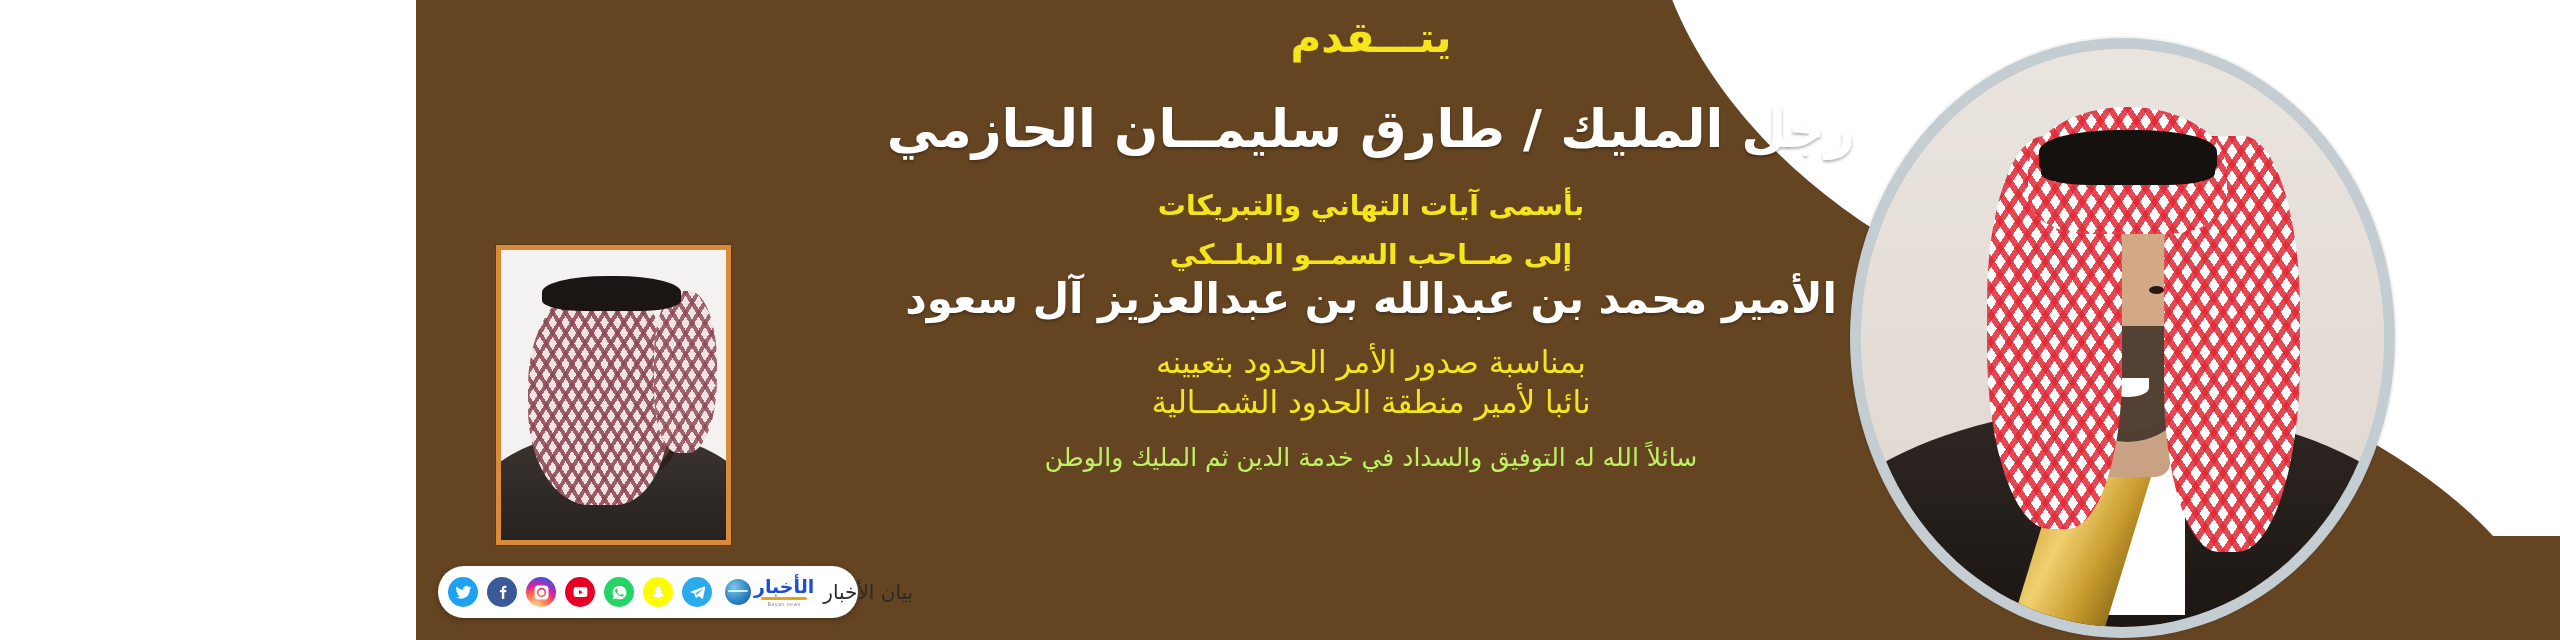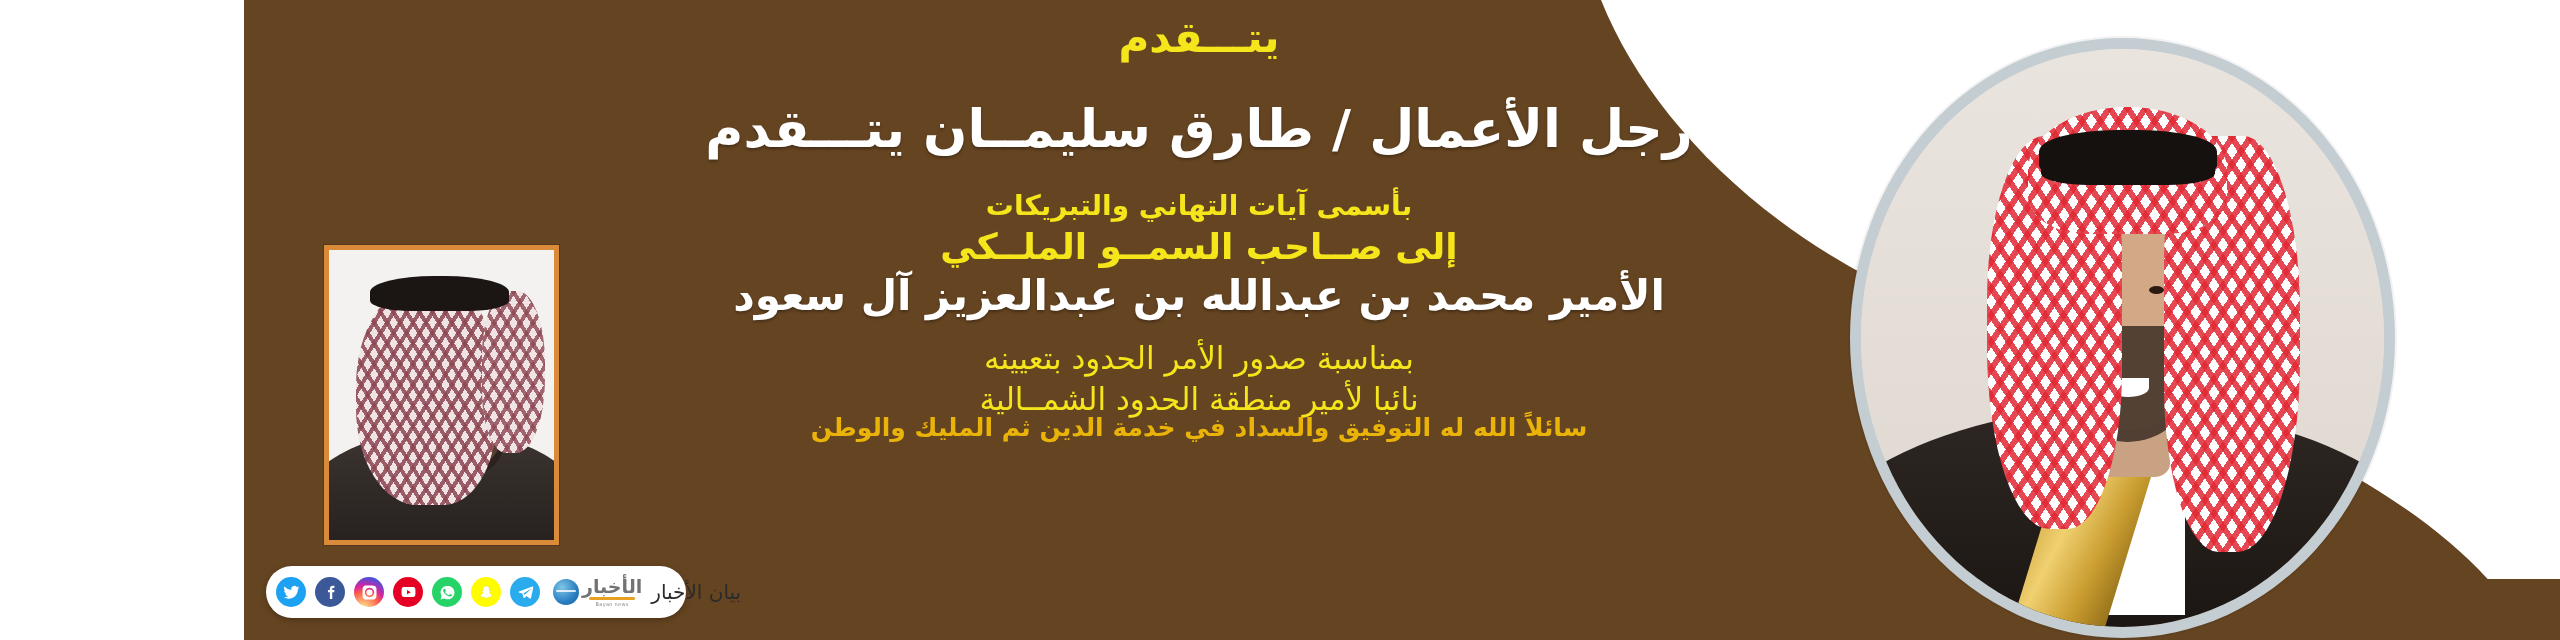--- a/index.html
+++ b/index.html
@@ -2,21 +2,21 @@
 <html lang="ar" dir="rtl"><head>
 <meta charset="utf-8">
 <title>Congratulation Banner</title>
 <style>
   * { margin:0; padding:0; box-sizing:border-box; }
   html,body { background:#ffffff; }
   body { font-family:"DejaVu Sans","Liberation Sans",sans-serif; }
 
   .banner{
     position:relative;
-    width:2316px; height:640px;
+    width:2144px; height:640px;
     overflow:hidden;
     background:#654421;
     padding-left:40px;
   }
 
   
   .white-curve{
     position:absolute; inset:0;
     pointer-events:none;
   }
@@ -119,21 +119,21 @@
     position:relative; flex:0 0 auto;
   }
   .brand-globe::after{
     content:""; position:absolute; left:3px; top:11px;
     width:20px;height:2px;background:rgba(255,255,255,.8); border-radius:2px;
   }
   .brand-word{
     display:flex; flex-direction:column; align-items:center; line-height:1;
   }
   .brand-ar{
-    font-size:19px; font-weight:700; color:#737373;
+    font-size:19px; font-weight:700; color:#1d4ed8;
     letter-spacing:-1px; direction:rtl;
   }
   .brand-rule{ width:46px;height:3px;background:#E8A020;border-radius:2px;margin-top:1px; }
   .brand-sub{ font-size:5px; color:#8a8a8a; margin-top:2px; letter-spacing:.3px; }
   .brand-title{
     font-size:20px; font-weight:400; color:#2b2b2b;
     direction:rtl; white-space:nowrap; margin-inline-start:10px;
   }
 
   
@@ -226,34 +226,34 @@
     letter-spacing:1px; margin-top:16px;
   }
   .l-businessman{
     color:#FFFFFF; font-size:52px; font-weight:700;
     margin-top:42px; text-shadow:0 2px 3px rgba(0,0,0,.3);
   }
   .l-greet1{
     color:#F5E61B; font-size:28px; font-weight:700; margin-top:34px;
   }
   .l-greet2{
-    color:#F5E61B; font-size:36px; font-weight:700; margin-top:8px;
+    color:#F5E61B; font-size:28px; font-weight:700; margin-top:20px;
   }
   .l-prince{
     color:#FFFFFF; font-size:42px; font-weight:700; margin-top:8px;
     text-shadow:0 2px 3px rgba(0,0,0,.3);
   }
   .l-occasion1{
     color:#F5E61B; font-size:31px; font-weight:400; margin-top:24px;
   }
   .l-occasion2{
     color:#F5E61B; font-size:31px; font-weight:400; margin-top:8px;
   }
   .l-prayer{
-    color:#eab308; font-size:25px; font-weight:700; 
+    color:#bef264; font-size:25px; font-weight:400; margin-top:26px;
   }
 </style>
 </head>
 <body>
 
 <div class="banner">
 
   <svg class="white-curve" viewBox="0 0 2560 640" preserveAspectRatio="none">
     <path d="M2560,0 L1500,0 C1560,150 1720,300 1950,370 C2160,434 2370,520 2480,640 L2560,640 Z" fill="#654421"></path>
     <path d="M1500,0 C1560,150 1720,300 1950,370 C2160,434 2370,520 2480,640 L2560,640 L2560,0 Z" fill="#FFFFFF"></path>
@@ -267,21 +267,21 @@
     <div class="lp-eye l"></div>
     <div class="lp-eye r"></div>
     <div class="lp-beard"></div>
     <div class="lp-ghutra"></div>
     <div class="lp-ghutra-r"></div>
     <div class="lp-igal"></div>
   </div>
 
   <div class="text-block">
     <div class="ln l-presents">يتـــقدم</div>
-    <div class="ln l-businessman">رجل الأعمال / طارق سليمــان يتـــقدم</div>
+    <div class="ln l-businessman">رجل المليك / طارق سليمــان الحازمي</div>
     <div class="ln l-greet1">بأسمى آيات التهاني والتبريكات</div>
     <div class="ln l-greet2">إلى صــاحب السمــو الملــكي</div>
     <div class="ln l-prince">الأمير محمد بن عبدالله بن عبدالعزيز آل سعود</div>
     <div class="ln l-occasion1">بمناسبة صدور الأمر الحدود بتعيينه</div>
     <div class="ln l-occasion2">نائبا لأمير منطقة الحدود الشمــالية</div>
     <div class="ln l-prayer">سائلاً  الله له التوفيق والسداد في خدمة الدين ثم المليك والوطن</div>
   </div>
 
   <div class="oval-frame">
     <div class="ov ov-bg"></div>

